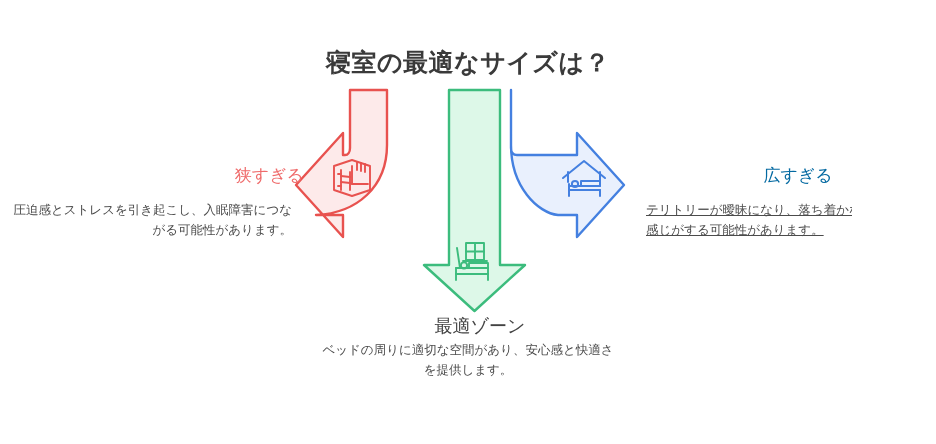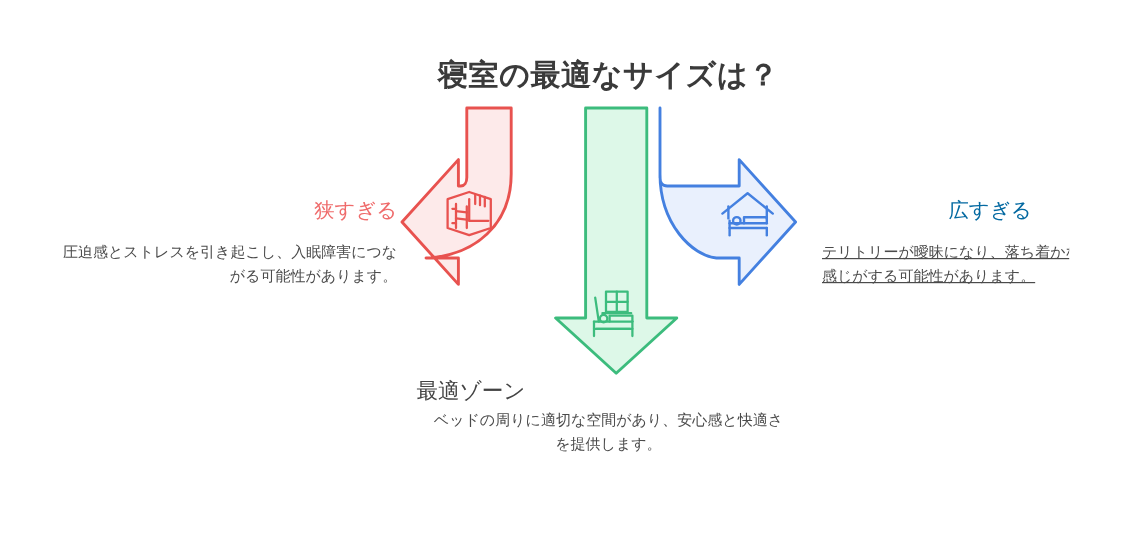--- a/index.html
+++ b/index.html
@@ -10,21 +10,20 @@
   body {
     font-family: "Liberation Sans", "DejaVu Sans", sans-serif;
     -webkit-font-smoothing: antialiased;
   }
   #canvas {
     position: relative;
     width: 852px;
     height: 444px;
     background: #ffffff;
     overflow: hidden;
-    margin-left: 39px;
   }
 
   
   #title {
     position: absolute;
     left: 0;
     top: 46px;
     width: 936px;
     text-align: center;
     font-size: 25px;
@@ -43,20 +42,21 @@
     height: 444px;
   }
 
   
   .label {
     position: absolute;
     font-size: 17px;
     font-weight: normal;
     white-space: nowrap;
     line-height: 1.2;
+    padding-left: 12px;
   }
   .desc {
     position: absolute;
     font-size: 12.5px;
     color: #4b4b4b;
     line-height: 1.62;
   }
 
   
   #label-narrow {
@@ -87,21 +87,21 @@
     width: 232px;
     text-align: left;
     text-decoration: underline;
   }
 
   
   #label-optimal {
     left: 308px;
     top: 316px;
     width: 320px;
-    text-align: left;
+    text-align: center;
     font-size: 18px;
     color: #434343;
   }
   #desc-optimal {
     left: 320px;
     top: 340px;
     width: 296px;
     text-align: center;
   }
 </style>

